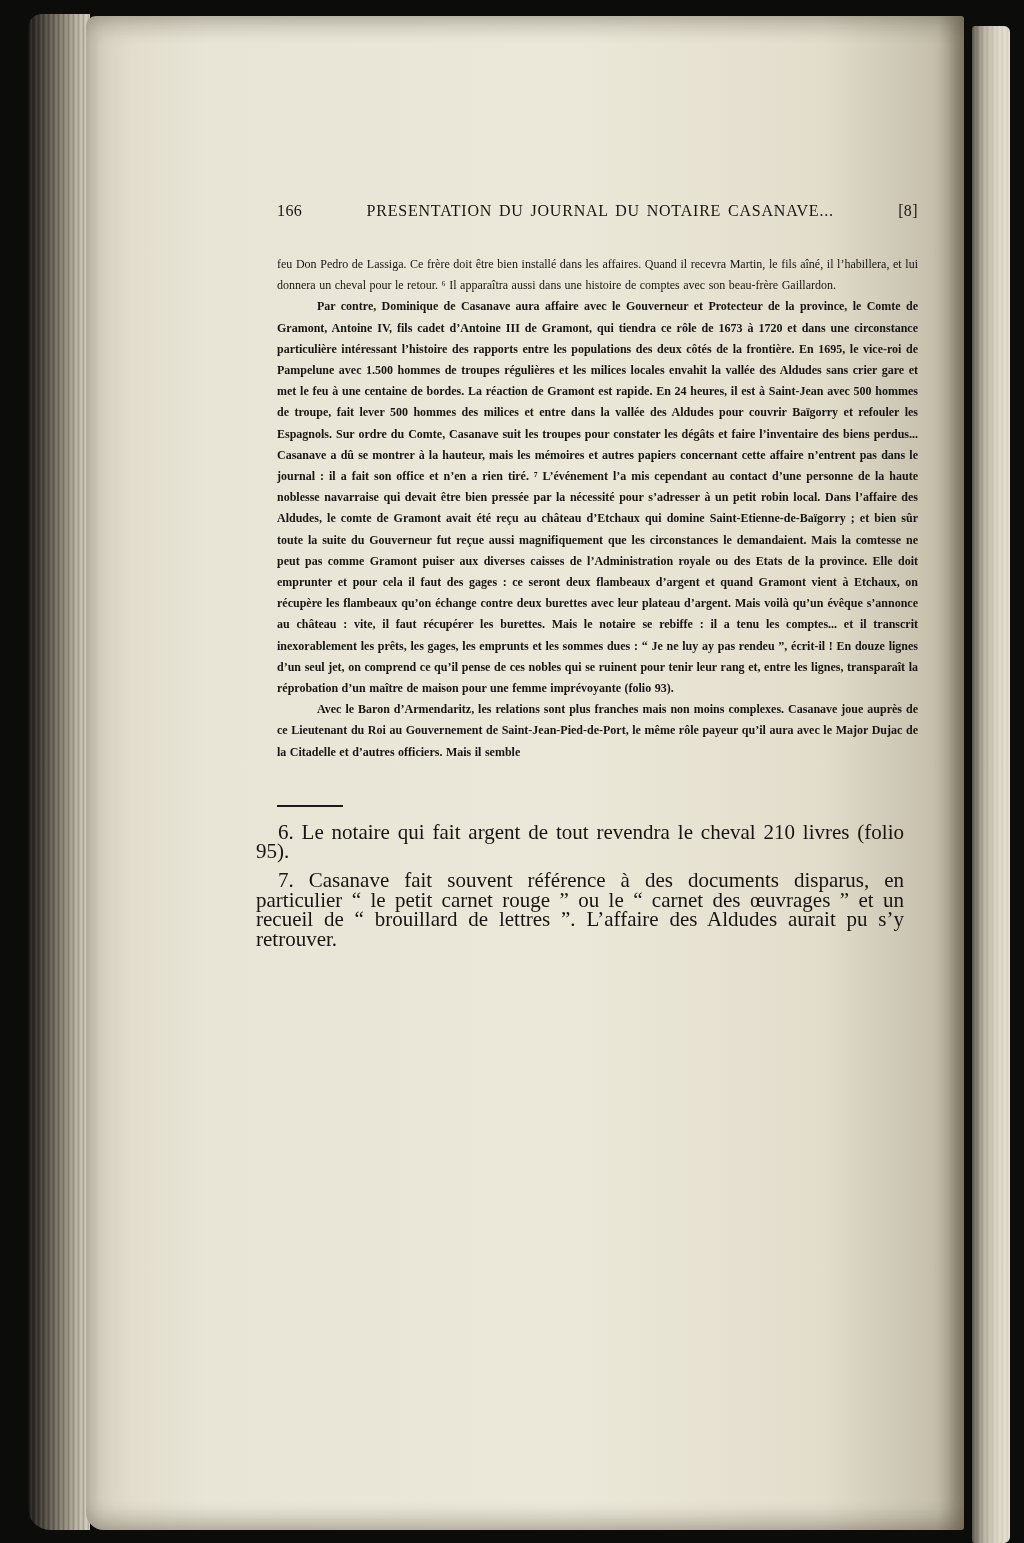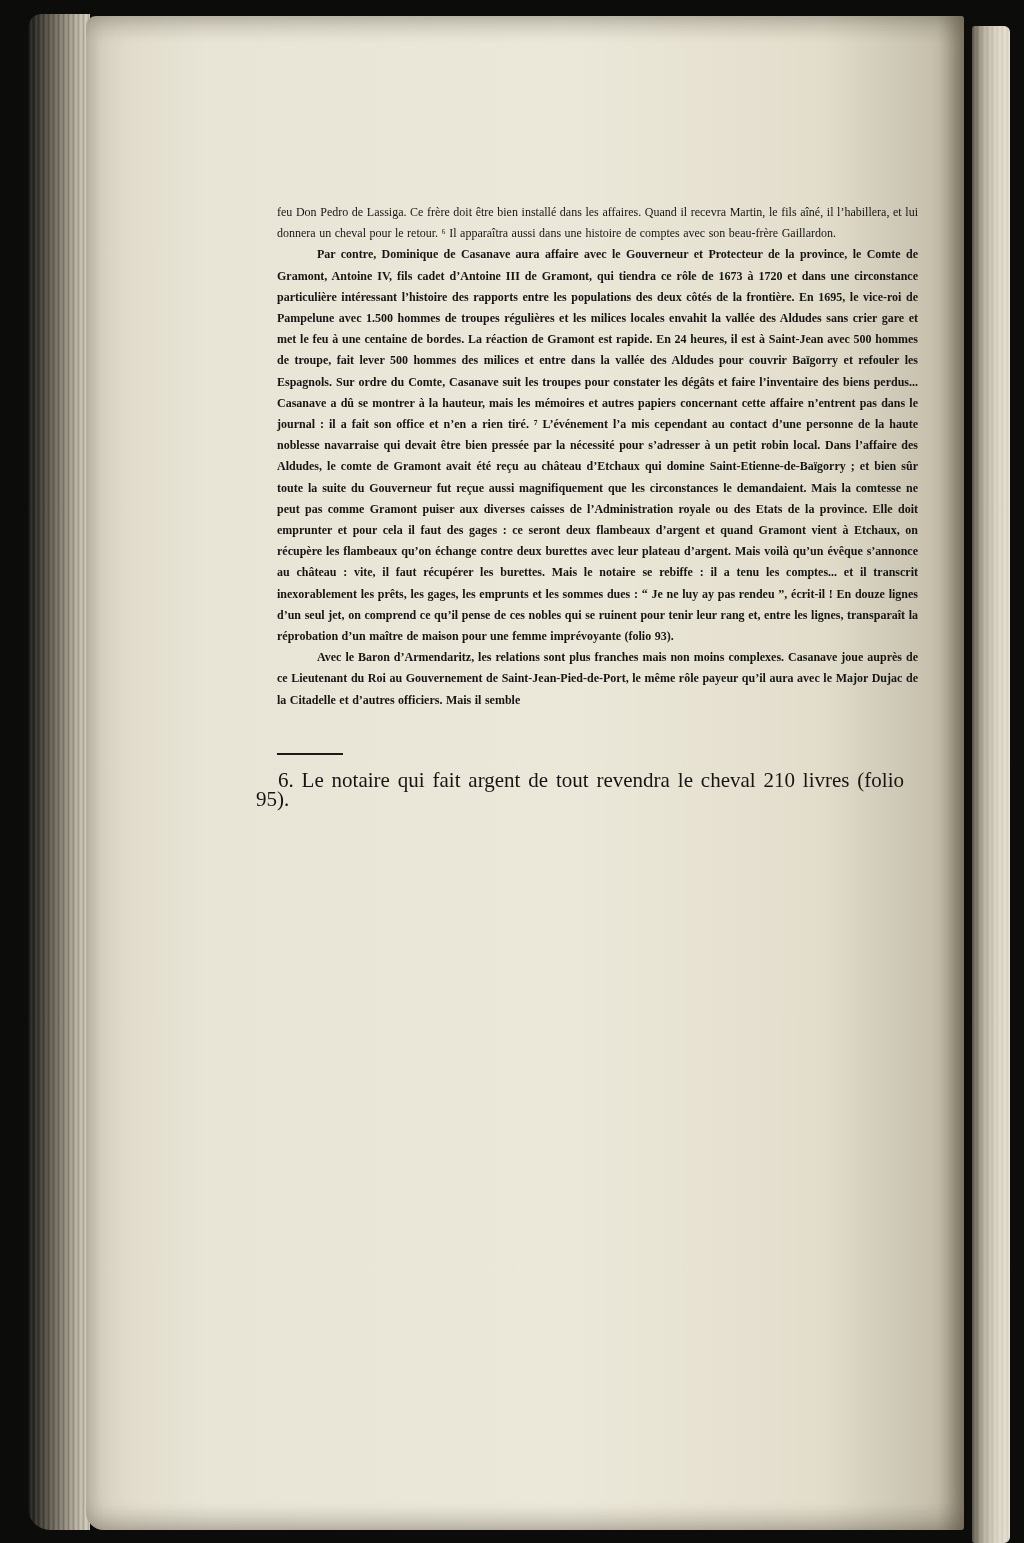--- a/index.html
+++ b/index.html
@@ -118,31 +118,37 @@
 </head>
 <body>
 
 <div class="scene">
 
   <div class="page-stack"></div>
 
   <div class="book-page">
     <div class="text-block">
 
+      <div class="running-header">
+        <span class="pnum">166</span>
+        <span class="title">PRESENTATION DU JOURNAL DU NOTAIRE CASANAVE...</span>
+        <span class="marker">[8]</span>
+      </div>
 
       <div class="body-text">
         <p>feu Don Pedro de Lassiga. Ce frère doit être bien installé dans les affaires. Quand il recevra Martin, le fils aîné, il l’habillera, et lui donnera un cheval pour le retour. ⁶ Il apparaîtra aussi dans une histoire de comptes avec son beau-frère  Gaillardon.</p>
         <p class="indent">Par contre, Dominique de Casanave aura affaire avec le Gouverneur et Protecteur de la province, le Comte de Gramont, Antoine IV, fils cadet d’Antoine III de Gramont, qui tiendra ce rôle de 1673 à 1720 et dans une circonstance particulière intéressant l’histoire des rapports entre les populations des deux côtés de la frontière. En 1695, le vice-roi de Pampelune avec 1.500 hommes de troupes régulières et les milices locales envahit la vallée des Aldudes sans crier gare et met le feu à une centaine de bordes. La réaction de Gramont est rapide. En 24 heures, il est à Saint-Jean avec 500 hommes de troupe, fait lever 500 hommes des milices et entre dans la vallée des Aldudes pour couvrir Baïgorry et refouler les Espagnols. Sur ordre du Comte, Casanave suit les troupes pour constater les dégâts et faire l’inventaire des biens perdus... Casanave a dû se montrer à la hauteur, mais les mémoires et autres papiers concernant cette affaire n’entrent pas dans le journal : il a fait son office et n’en a rien tiré. ⁷ L’événement l’a mis cependant au contact d’une personne de la haute noblesse navarraise qui devait être bien pressée par la nécessité pour s’adresser à un petit robin local. Dans l’affaire des Aldudes, le comte de Gramont avait été reçu au château d’Etchaux qui domine Saint-Etienne-de-Baïgorry ; et bien sûr toute la suite du Gouverneur fut reçue aussi magnifiquement que les circonstances le demandaient. Mais la comtesse ne peut pas comme Gramont puiser aux diverses caisses de l’Administration royale ou des Etats de la province. Elle doit emprunter et pour cela il faut des gages : ce seront deux flambeaux d’argent et quand Gramont vient à Etchaux, on récupère les flambeaux qu’on échange contre deux burettes avec leur plateau d’argent. Mais voilà qu’un évêque s’annonce au château : vite, il faut récupérer les burettes. Mais le notaire se rebiffe : il a tenu les comptes... et il transcrit inexorablement les prêts, les gages, les emprunts et les sommes dues : “ Je ne luy ay pas rendeu ”, écrit-il ! En douze lignes d’un seul jet, on comprend ce qu’il pense de ces nobles qui se ruinent pour tenir leur rang et, entre les lignes, transparaît la réprobation d’un maître de maison pour une femme imprévoyante (folio 93).</p>
         <p class="indent">Avec le Baron d’Armendaritz, les relations sont plus franches mais non moins complexes. Casanave joue auprès de ce Lieutenant du Roi au Gouvernement de Saint-Jean-Pied-de-Port, le même rôle payeur qu’il aura avec le Major Dujac de la Citadelle et d’autres officiers. Mais il semble</p>
       </div>
 
       <div class="footnote-rule"></div>
 
       <div class="footnotes">
         <div class="footnote">6. Le notaire qui fait argent de tout revendra le cheval 210 livres (folio 95).</div>
+        <div class="footnote">7. Casanave fait souvent référence à des documents disparus, en particulier “ le petit carnet rouge ” ou le “ carnet des œuvrages ” et un recueil de “ brouillard de lettres ”. L’affaire des Aldudes aurait pu s’y retrouver.</div>
       </div>
 
     </div>
   </div>
 
   <div class="facing-page-edge"></div>
 
 </div>
 
 </body></html>

